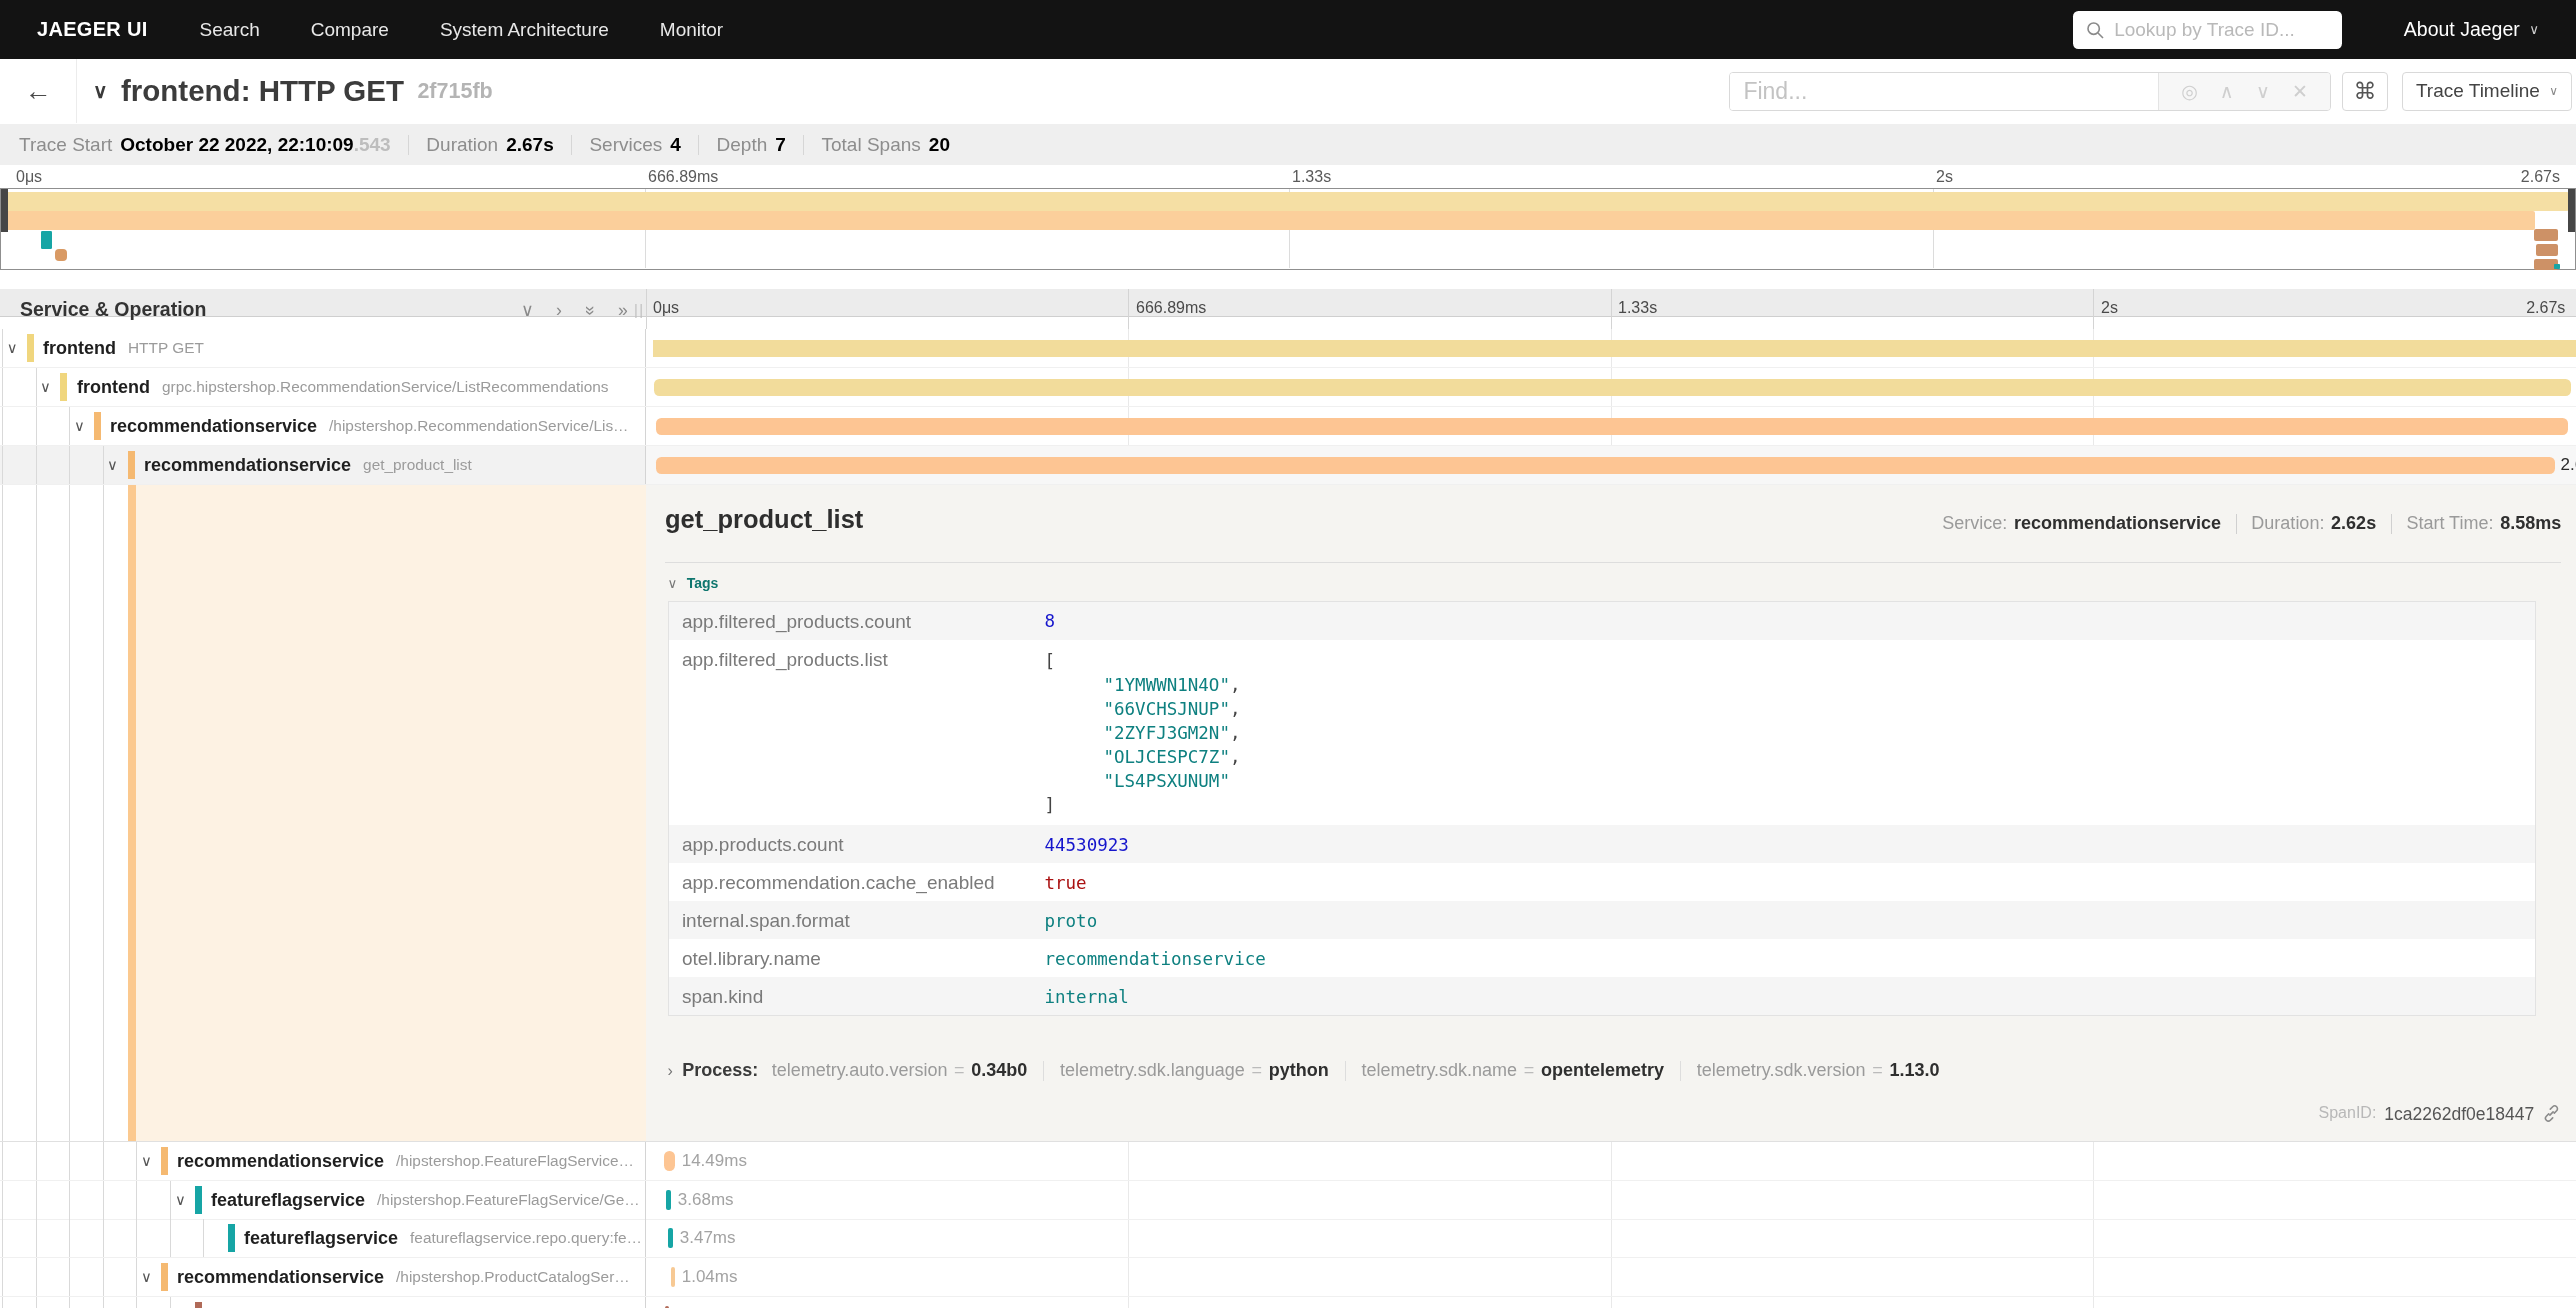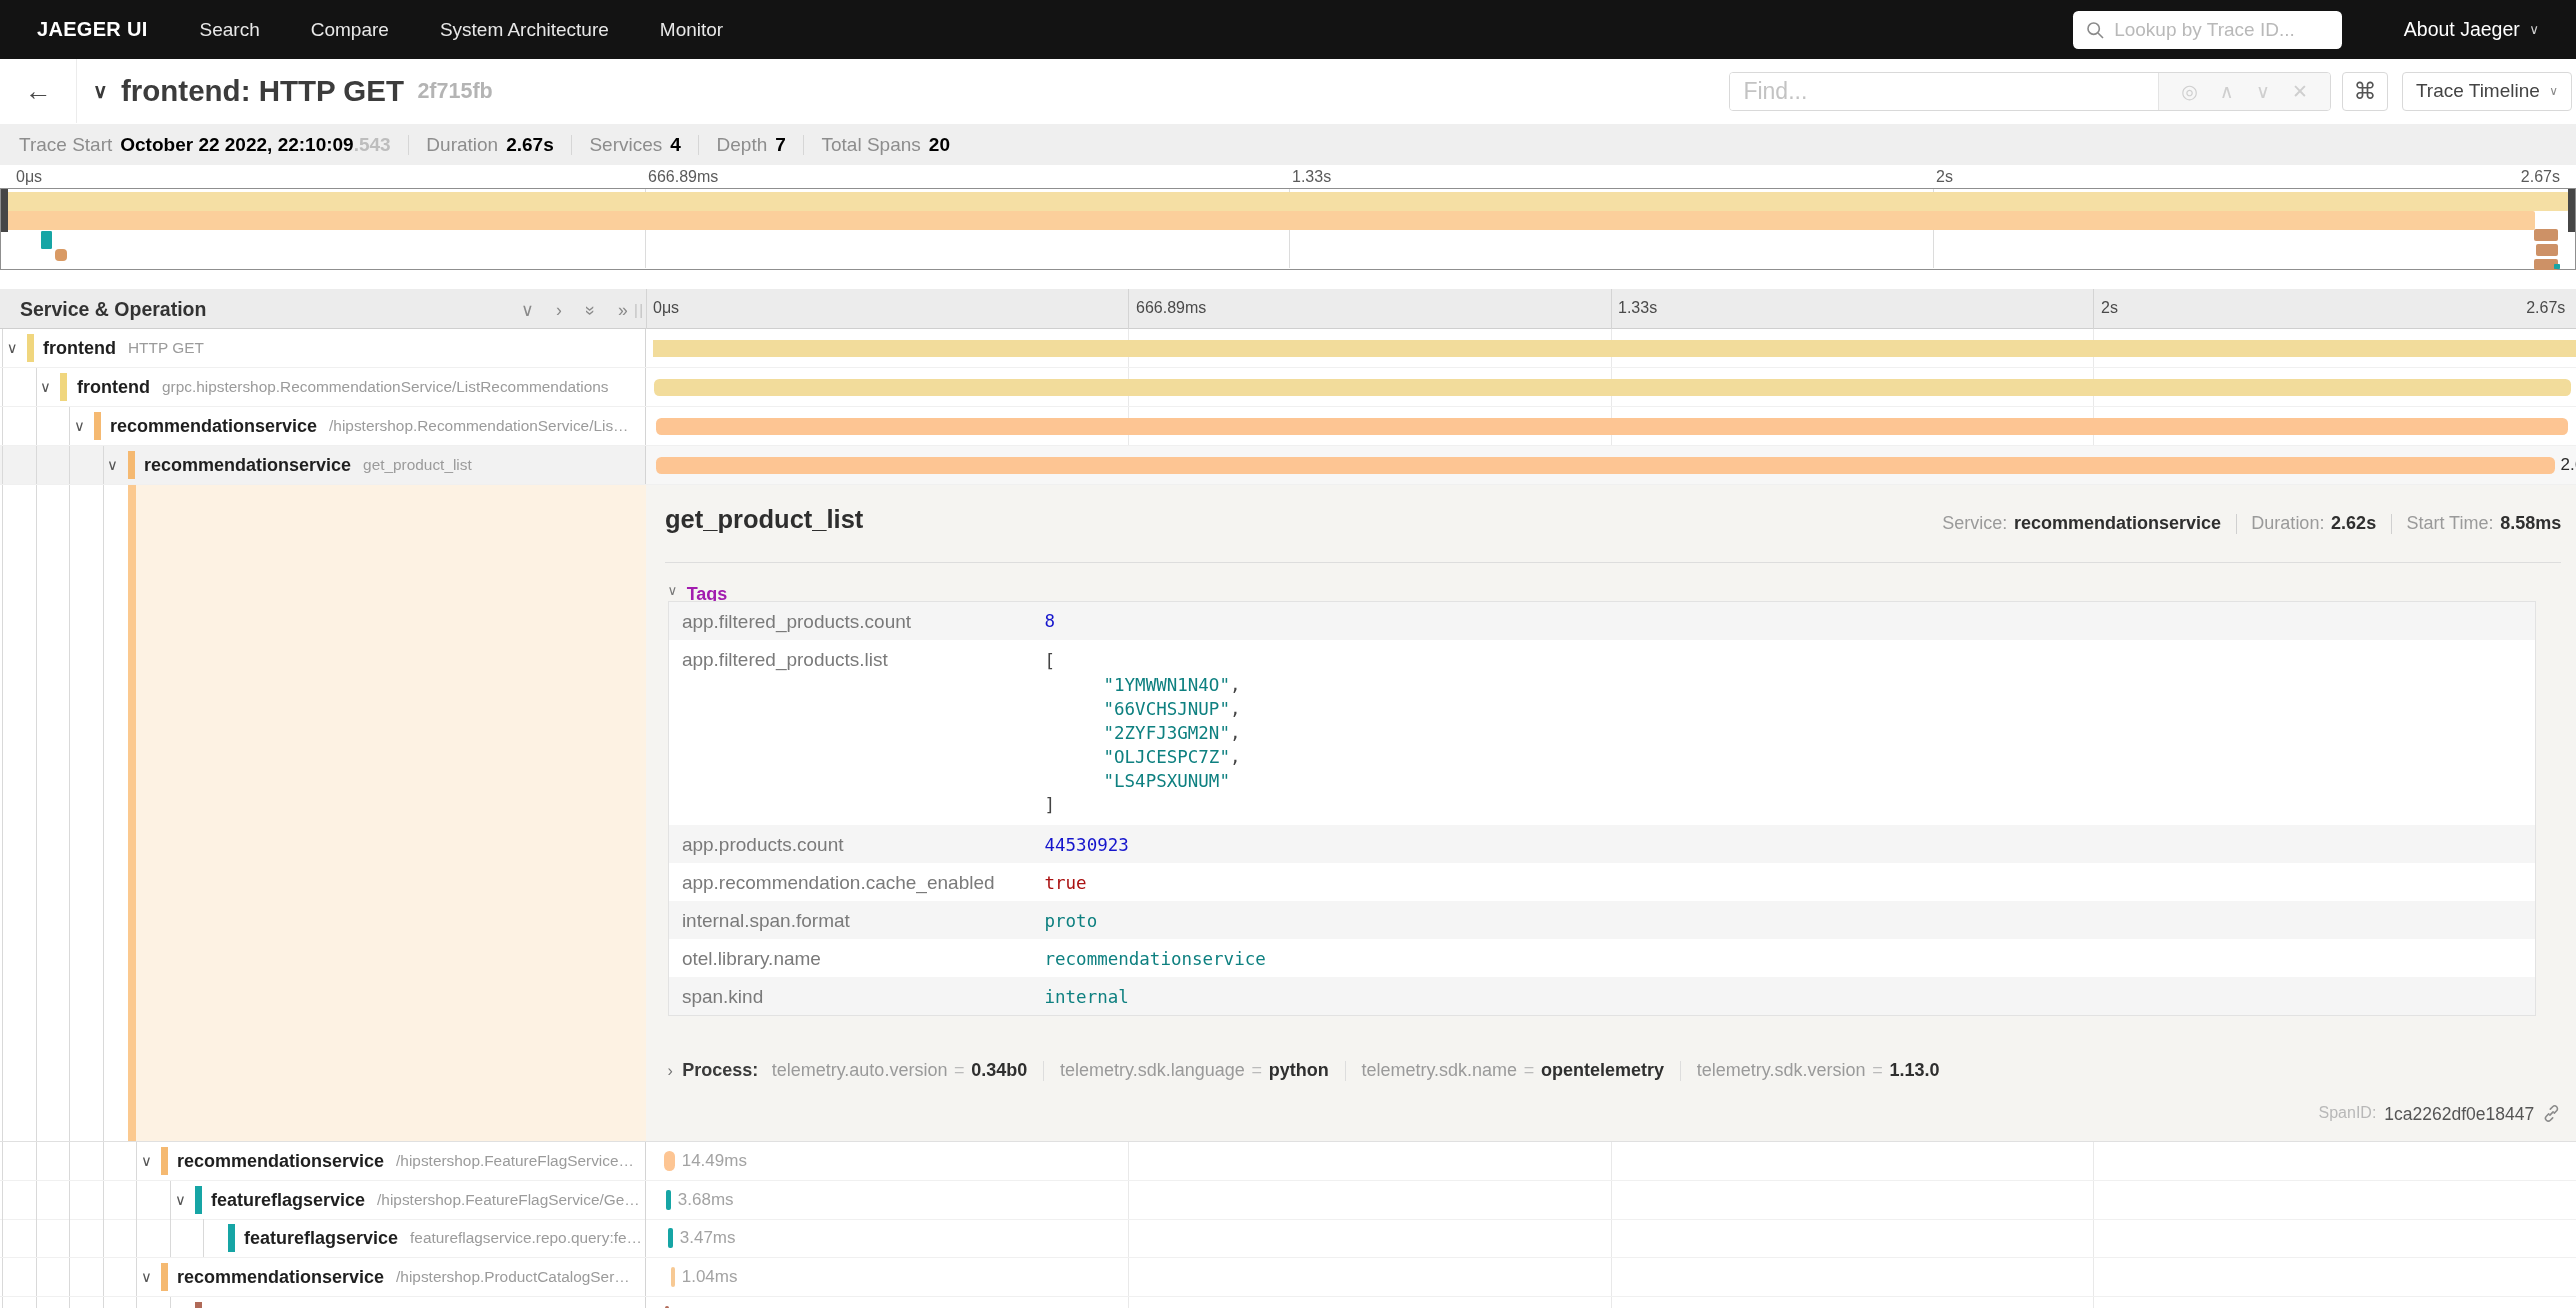--- a/index.html
+++ b/index.html
@@ -58,21 +58,21 @@
   
   #map-labels { position:absolute; left:0; top:165px; width:2576px; height:23px; background:#fff; }
   .map-tick { position:absolute; top:2.7px; font-size:16px; color:#5a5a5a; }
   #minimap { position:absolute; left:0; top:188px; width:2576px; height:82px; background:#fff;
     border:1.3px solid #8f8f8f; }
   .map-grid { position:absolute; top:0; width:0.7px; height:79px; background:#dcdcdc; }
   .map-mark { position:absolute; }
   .map-handle { position:absolute; top:0; width:6.7px; height:43px; background:#464646; cursor:ew-resize; }
 
   
-  #tl-header { position:absolute; left:0; top:289px; width:2576px; height:40px; background:#ececec;
+  #tl-header { position:absolute; left:0; top:289px; width:2576px; height:28px; background:#ececec;
     border-bottom:0.7px solid #cfcfcf; }
   .so-title { position:absolute; left:20px; top:8.7px; font-size:19.5px; font-weight:700; color:#333; }
   .so-icon { position:absolute; top:10.7px; font-size:17.5px; color:#8a8a8a; cursor:pointer; }
   .so-grip { position:absolute; left:634px; top:13.4px; font-size:14.8px; color:#c0c0c0; letter-spacing:1.3px; cursor:col-resize; }
   #tl-header .vline { position:absolute; top:0; width:0.7px; height:40px; background:#d4d4d4; }
   .tl-tick { position:absolute; top:10px; font-size:16px; color:#4a4a4a; }
 
   
   #rows { position:absolute; left:0; top:329px; width:2576px; height:979px; background:#fff; }
   .gridline { position:absolute; top:0; width:0.7px; height:979px; background:#e9e9e9; z-index:0; }
@@ -101,21 +101,21 @@
   .d-cream { position:absolute; left:136px; top:0; width:510px; height:100%; background:#fdf2e3; }
   #detail-right { position:relative; flex:1; background:#f5f4f1; }
   .d-title { position:absolute; left:19px; top:20px; font-size:25.5px; font-weight:700; color:#2e2e2e; }
   .d-meta { position:absolute; right:14.8px; top:28px; display:flex; align-items:center; font-size:18px; }
   .d-meta .lbl { color:#9a9a9a; margin-right:6.7px; }
   .d-meta .val { color:#2f2f2f; font-weight:700; }
   .d-meta .sep { width:0.7px; height:20px; background:#d0d0d0; margin:0 14.8px; }
   .d-divider { position:absolute; left:19px; right:14.8px; top:77px; height:0.7px; background:#ddd; }
   .tags-head { position:absolute; left:21.5px; top:90px; display:flex; align-items:center; gap:9.4px; cursor:pointer; }
   .tags-caret { font-size:13.4px; color:#777; }
-  .tags-title { font-size:18px; font-weight:700; color:#a21caf;margin-top:9px; }
+  .tags-title { font-size:14px; font-weight:700; color:#0f766e; }
   #tags-table { position:absolute; left:21.5px; top:116px; width:1868px; border:0.7px solid #e2e2e2; background:#fff; }
   .tag-row { display:flex; min-height:38px; align-items:flex-start; }
   .tag-row.alt { background:#f5f5f5; }
   .tag-key { width:376px; flex:0 0 auto; padding:8.7px 0 0 13.4px; font-size:19px; color:#7a7a7a; }
   .tag-val { font-family:"DejaVu Sans Mono", monospace; font-size:17.5px; padding-top:9.4px; }
   .v-bool { color:#aa1111; }
   .v-num  { color:#1515cc; }
   .v-str  { color:#0e8080; }
   .v-punc { color:#444; }
   .json-list { line-height:24px; padding-bottom:8px; }

